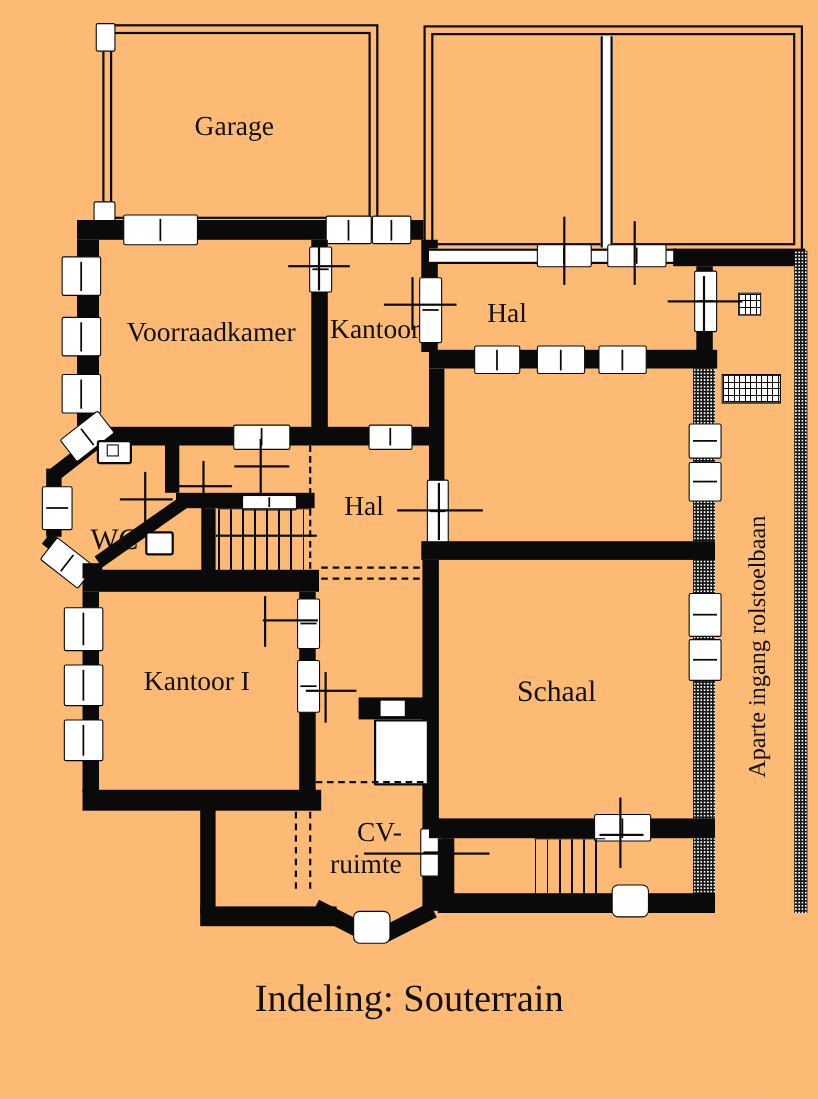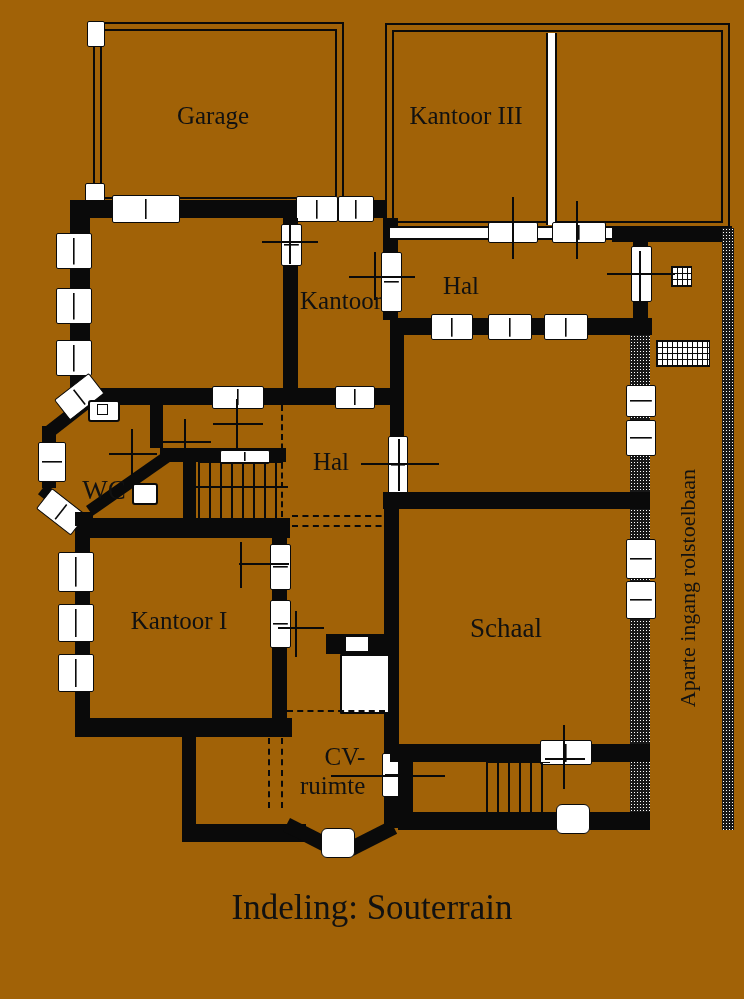--- a/index.html
+++ b/index.html
@@ -1,16 +1,16 @@
 <!DOCTYPE html>
 <html><head>
 <meta charset="utf-8">
 <style>
   html,body{margin:0;padding:0;background:#fff;}
-  #stage{position:relative;width:744px;height:999px;background:#a16207;overflow:hidden;
+  #stage{position:relative;width:744px;height:999px;background:#fdba74;overflow:hidden;
          font-family:"Liberation Serif",serif;}
   .abs{position:absolute;}
   .w{position:absolute;background:#0a0a0a;}
   .wd{position:absolute;background:#0a0a0a;transform-origin:0 0;}
   .thinwall{position:absolute;background:#fff;border-top:2px solid #0a0a0a;border-bottom:2px solid #0a0a0a;}
   .dbl{position:absolute;border:2.5px solid #0a0a0a;}
   .dbl::before{content:"";position:absolute;inset:5px;border:2.5px solid #0a0a0a;}
   .dblv{position:absolute;border-left:2.5px solid #0a0a0a;border-right:2.5px solid #0a0a0a;background:#fff;}
   .win{position:absolute;background:#fff;border:1.6px solid #0a0a0a;border-radius:2px;}
   .h2{background-image:linear-gradient(#0a0a0a,#0a0a0a);background-size:1.6px 78%;background-position:center;background-repeat:no-repeat;}
@@ -163,21 +163,21 @@
   <div class="lh" style="left:239px;top:563px;width:50px;"></div>
   <div class="lv" style="left:240px;top:542px;height:46px;"></div>
   <div class="lv" style="left:295px;top:611px;height:46px;"></div>
   <div class="lh" style="left:278px;top:627px;width:46px;"></div>
   <div class="lv" style="left:563px;top:725px;height:64px;"></div>
   <div class="lh" style="left:545px;top:758px;width:40px;"></div>
   <div class="lh" style="left:331px;top:775px;width:114px;"></div>
   <div class="lv" style="left:403px;top:751px;height:52px;"></div>
 
   <div class="lbl" style="left:213px;top:116px;">Garage</div>
-  <div class="lbl" style="left:466px;top:116px;">Kantoor III</div>
+  <div class="lbl" style="left:192px;top:303px;">Voorraadkamer</div>
   <div class="lbl" style="left:341px;top:301px;">Kantoor</div>
   <div class="lbl" style="left:461px;top:286px;">Hal</div>
   <div class="lbl" style="left:331px;top:462px;">Hal</div>
   <div class="lbl" style="left:104px;top:491px;font-size:27px;">WC</div>
   <div class="lbl" style="left:179px;top:621px;">Kantoor I</div>
   <div class="lbl" style="left:506px;top:629px;font-size:27px;">Schaal</div>
   <div class="lbl lbl-left" style="left:300px;top:772px;text-align:right;">CV-
 ruimte</div>
   <div class="side" style="left:688px;top:588px;">Aparte ingang rolstoelbaan</div>
 

